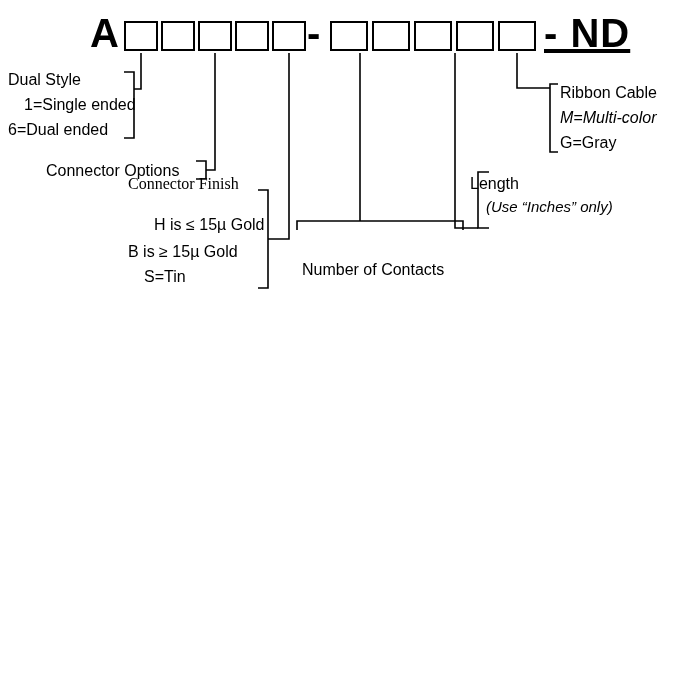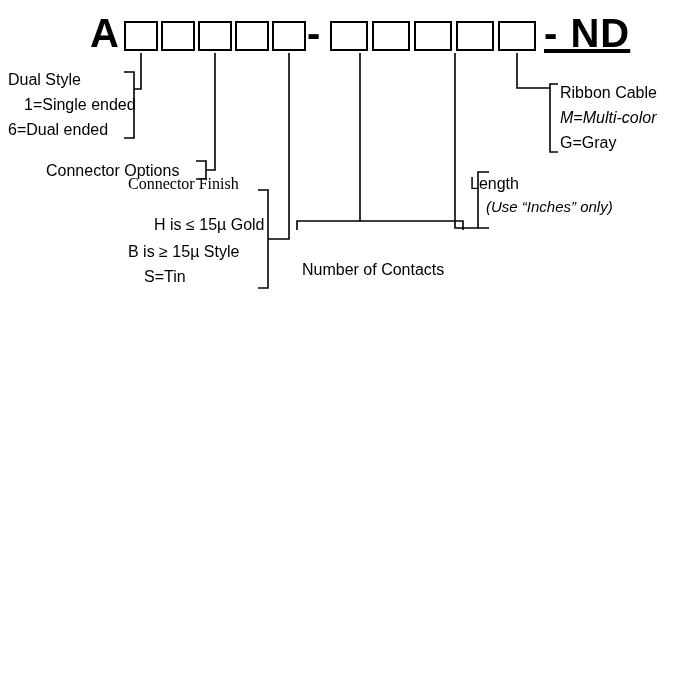--- a/index.html
+++ b/index.html
@@ -82,21 +82,21 @@
   <div class="pn" style="left:544px; top:13px;text-decoration:underline;">- ND</div>
 
   <div class="lbl" style="left:8px; top:70px;">Dual Style</div>
   <div class="lbl" style="left:8px; top:95px;margin-left:16px;">1=Single ended</div>
   <div class="lbl" style="left:8px; top:120px;">6=Dual ended</div>
 
   <div class="lbl" style="left:46px; top:161px;">Connector Options</div>
 
   <div class="lbl" style="left:128px; top:174px;font-family:Liberation Serif, serif;">Connector Finish</div>
   <div class="lbl" style="left:128px; top:215px;margin-left:26px;">H is ≤ 15µ Gold</div>
-  <div class="lbl" style="left:128px; top:242px;">B is ≥ 15µ Style</div>
+  <div class="lbl" style="left:128px; top:242px;">B is ≥ 15µ Gold</div>
   <div class="lbl" style="left:144px; top:267px;">S=Tin</div>
 
   <div class="lbl" style="left:302px; top:224px;margin-top:36px;">Number of Contacts</div>
 
   <div class="lbl" style="left:470px; top:174px;">Length</div>
   <div class="lbl lbl-sm italic" style="left:486px; top:197px;">(Use “Inches” only)</div>
 
   <div class="lbl" style="left:560px; top:83px;">Ribbon Cable</div>
   <div class="lbl" style="left:560px; top:108px;font-style:italic;">M=Multi-color</div>
   <div class="lbl" style="left:560px; top:133px;text-align:right;">G=Gray</div>

